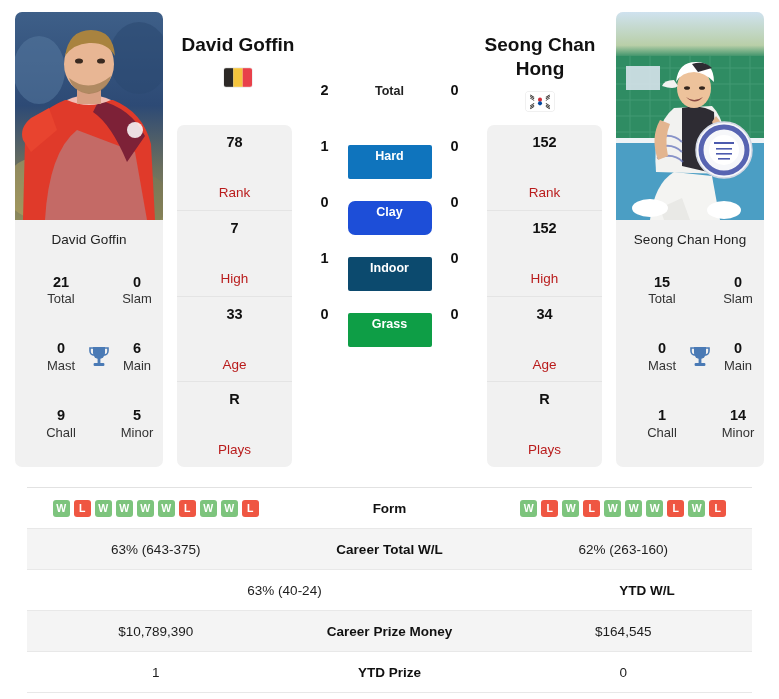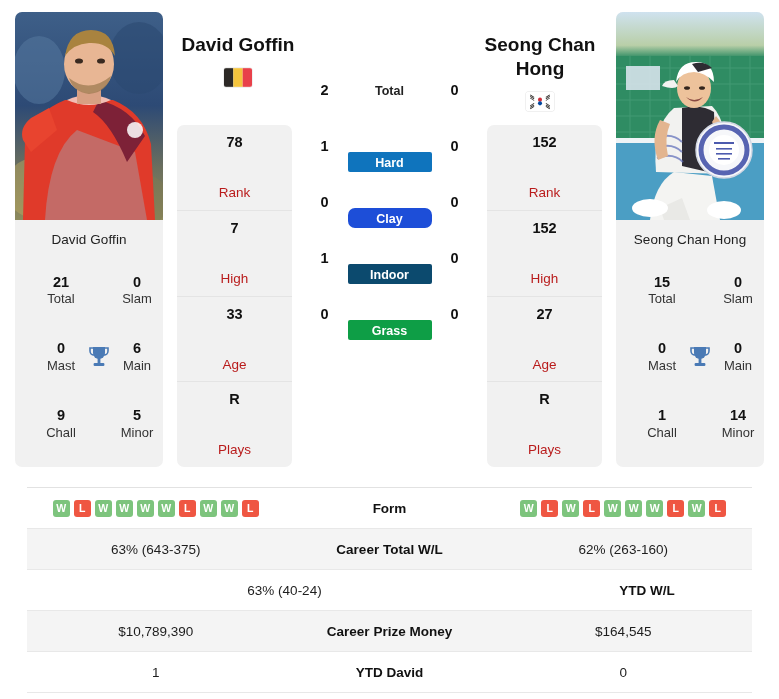--- a/index.html
+++ b/index.html
@@ -110,21 +110,21 @@
     text-align: center;
   }
   .h2h-total-label {
     font-size: 12.5px;
     font-weight: bold;
     color: #222;
   }
   .surf-badge {
     display: block;
     width: 84px;
-    padding: 5px 0 2px 0;
+    padding: 5px 0 16px 0;
     border-radius: 2px;
     color: #fff;
     font-size: 12.5px;
     font-weight: bold;
     text-align: center;
     line-height: 1.1;
     margin-top: 32px;
   }
 
   
@@ -341,21 +341,21 @@
     <div class="statcard right">
       <div class="stat-row">
         <div class="stat-val">152</div>
         <div class="stat-lab">Rank</div>
       </div>
       <div class="stat-row">
         <div class="stat-val">152</div>
         <div class="stat-lab">High</div>
       </div>
       <div class="stat-row">
-        <div class="stat-val">27</div>
+        <div class="stat-val">34</div>
         <div class="stat-lab">Age</div>
       </div>
       <div class="stat-row">
         <div class="stat-val">R</div>
         <div class="stat-lab">Plays</div>
       </div>
     </div>
 
     <div class="photo-col">
       <div class="photo">
@@ -540,18 +540,18 @@
     </div>
 
     <div class="trow alt">
       <div class="tcell">$10,789,390</div>
       <div class="tcell mid">Career Prize Money</div>
       <div class="tcell">$164,545</div>
     </div>
 
     <div class="trow">
       <div class="tcell">1</div>
-      <div class="tcell mid">YTD David</div>
+      <div class="tcell mid">YTD Prize</div>
       <div class="tcell">0</div>
     </div>
 
   </div>
 </div>
 
 </body></html>

